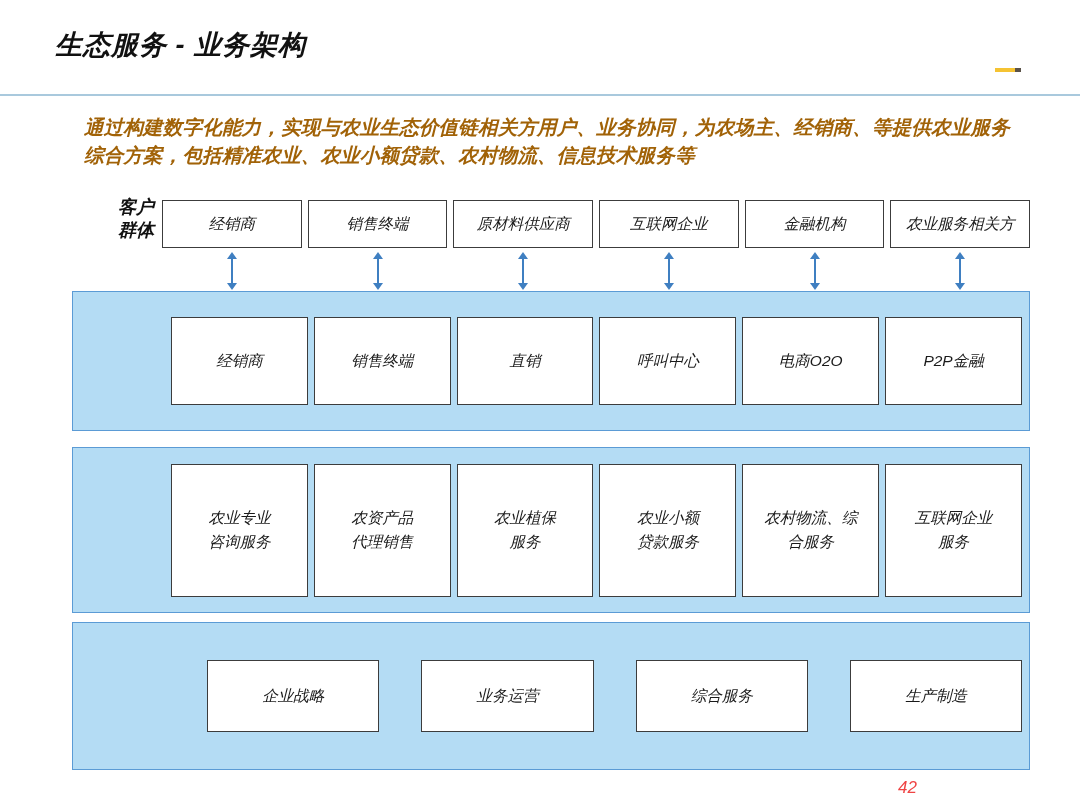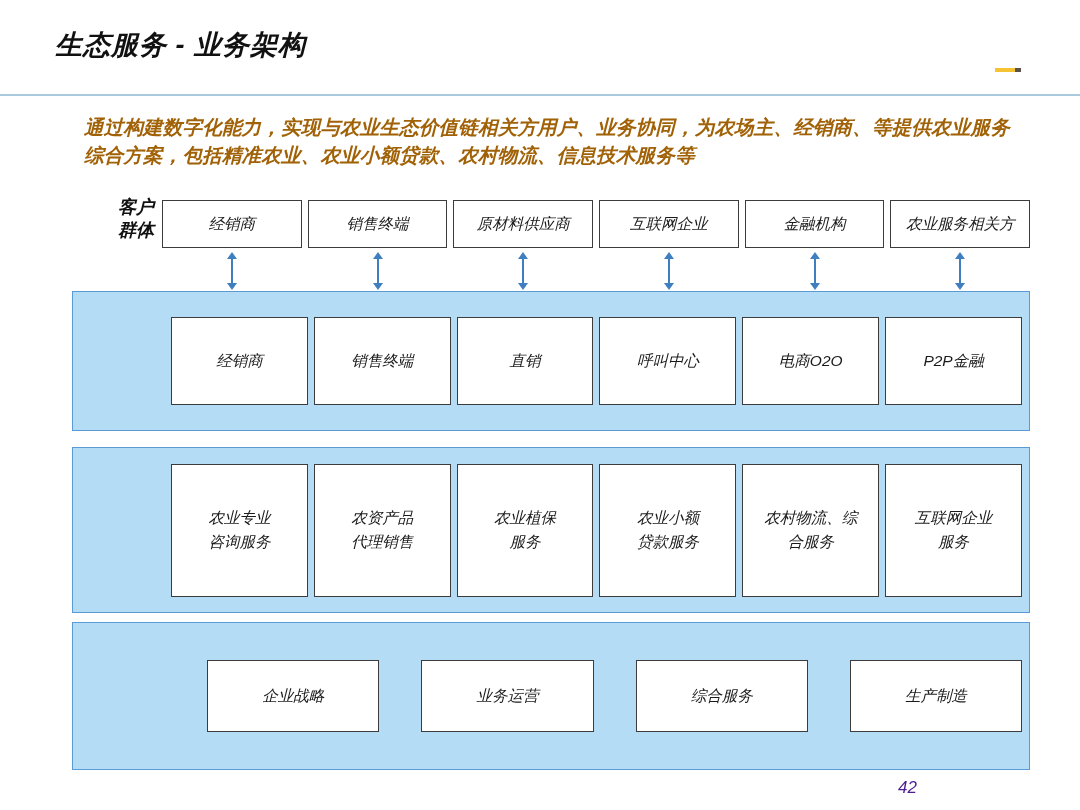--- a/index.html
+++ b/index.html
@@ -186,21 +186,21 @@
   .label-service  { top: 496px; }
   .label-support  { top: 677px; }
   .label-customer { top: 196px; text-align: right; }
 
   
   .page-number {
     position: absolute;
     left: 898px;
     top: 778px;
     font-size: 17px;
-    color: #4c1d95;
+    color: #ef4444;
   }
 </style>
 </head>
 <body>
 
 <div class="slide">
 
   <div class="slide-title">生态服务 - 业务架构</div>
   <div class="header-accent-yellow"></div>
   <div class="header-accent-dark"></div>

